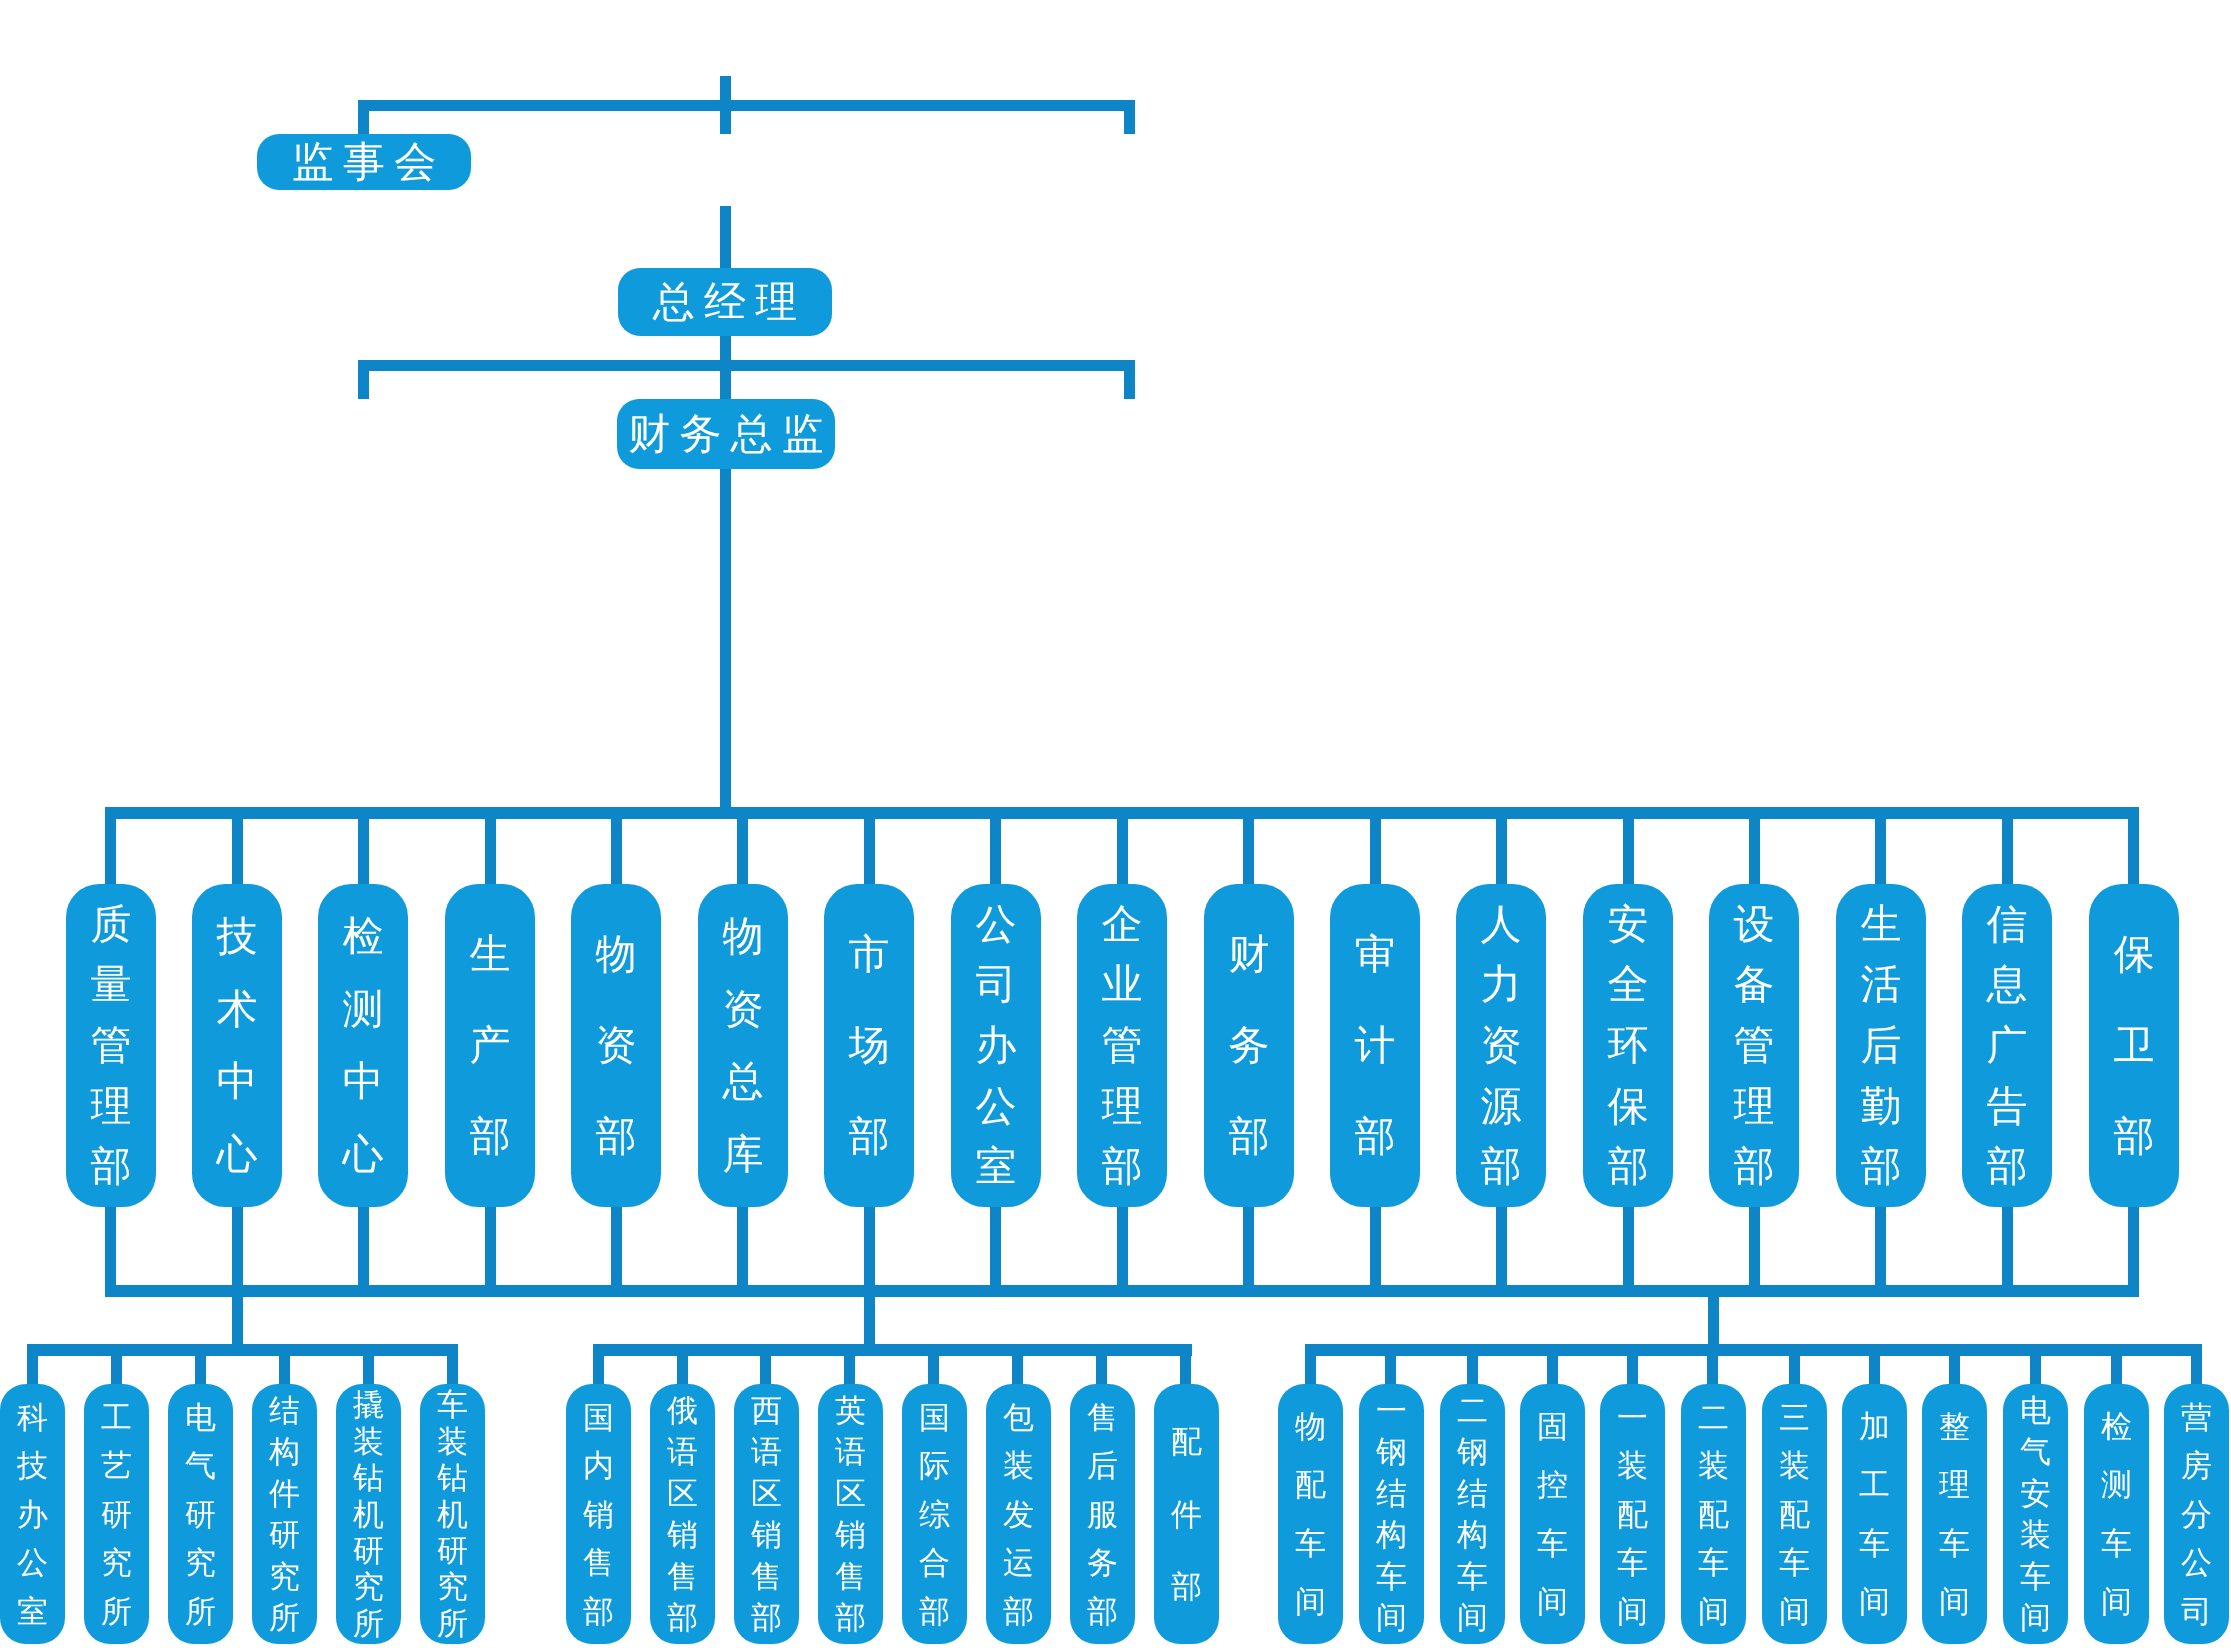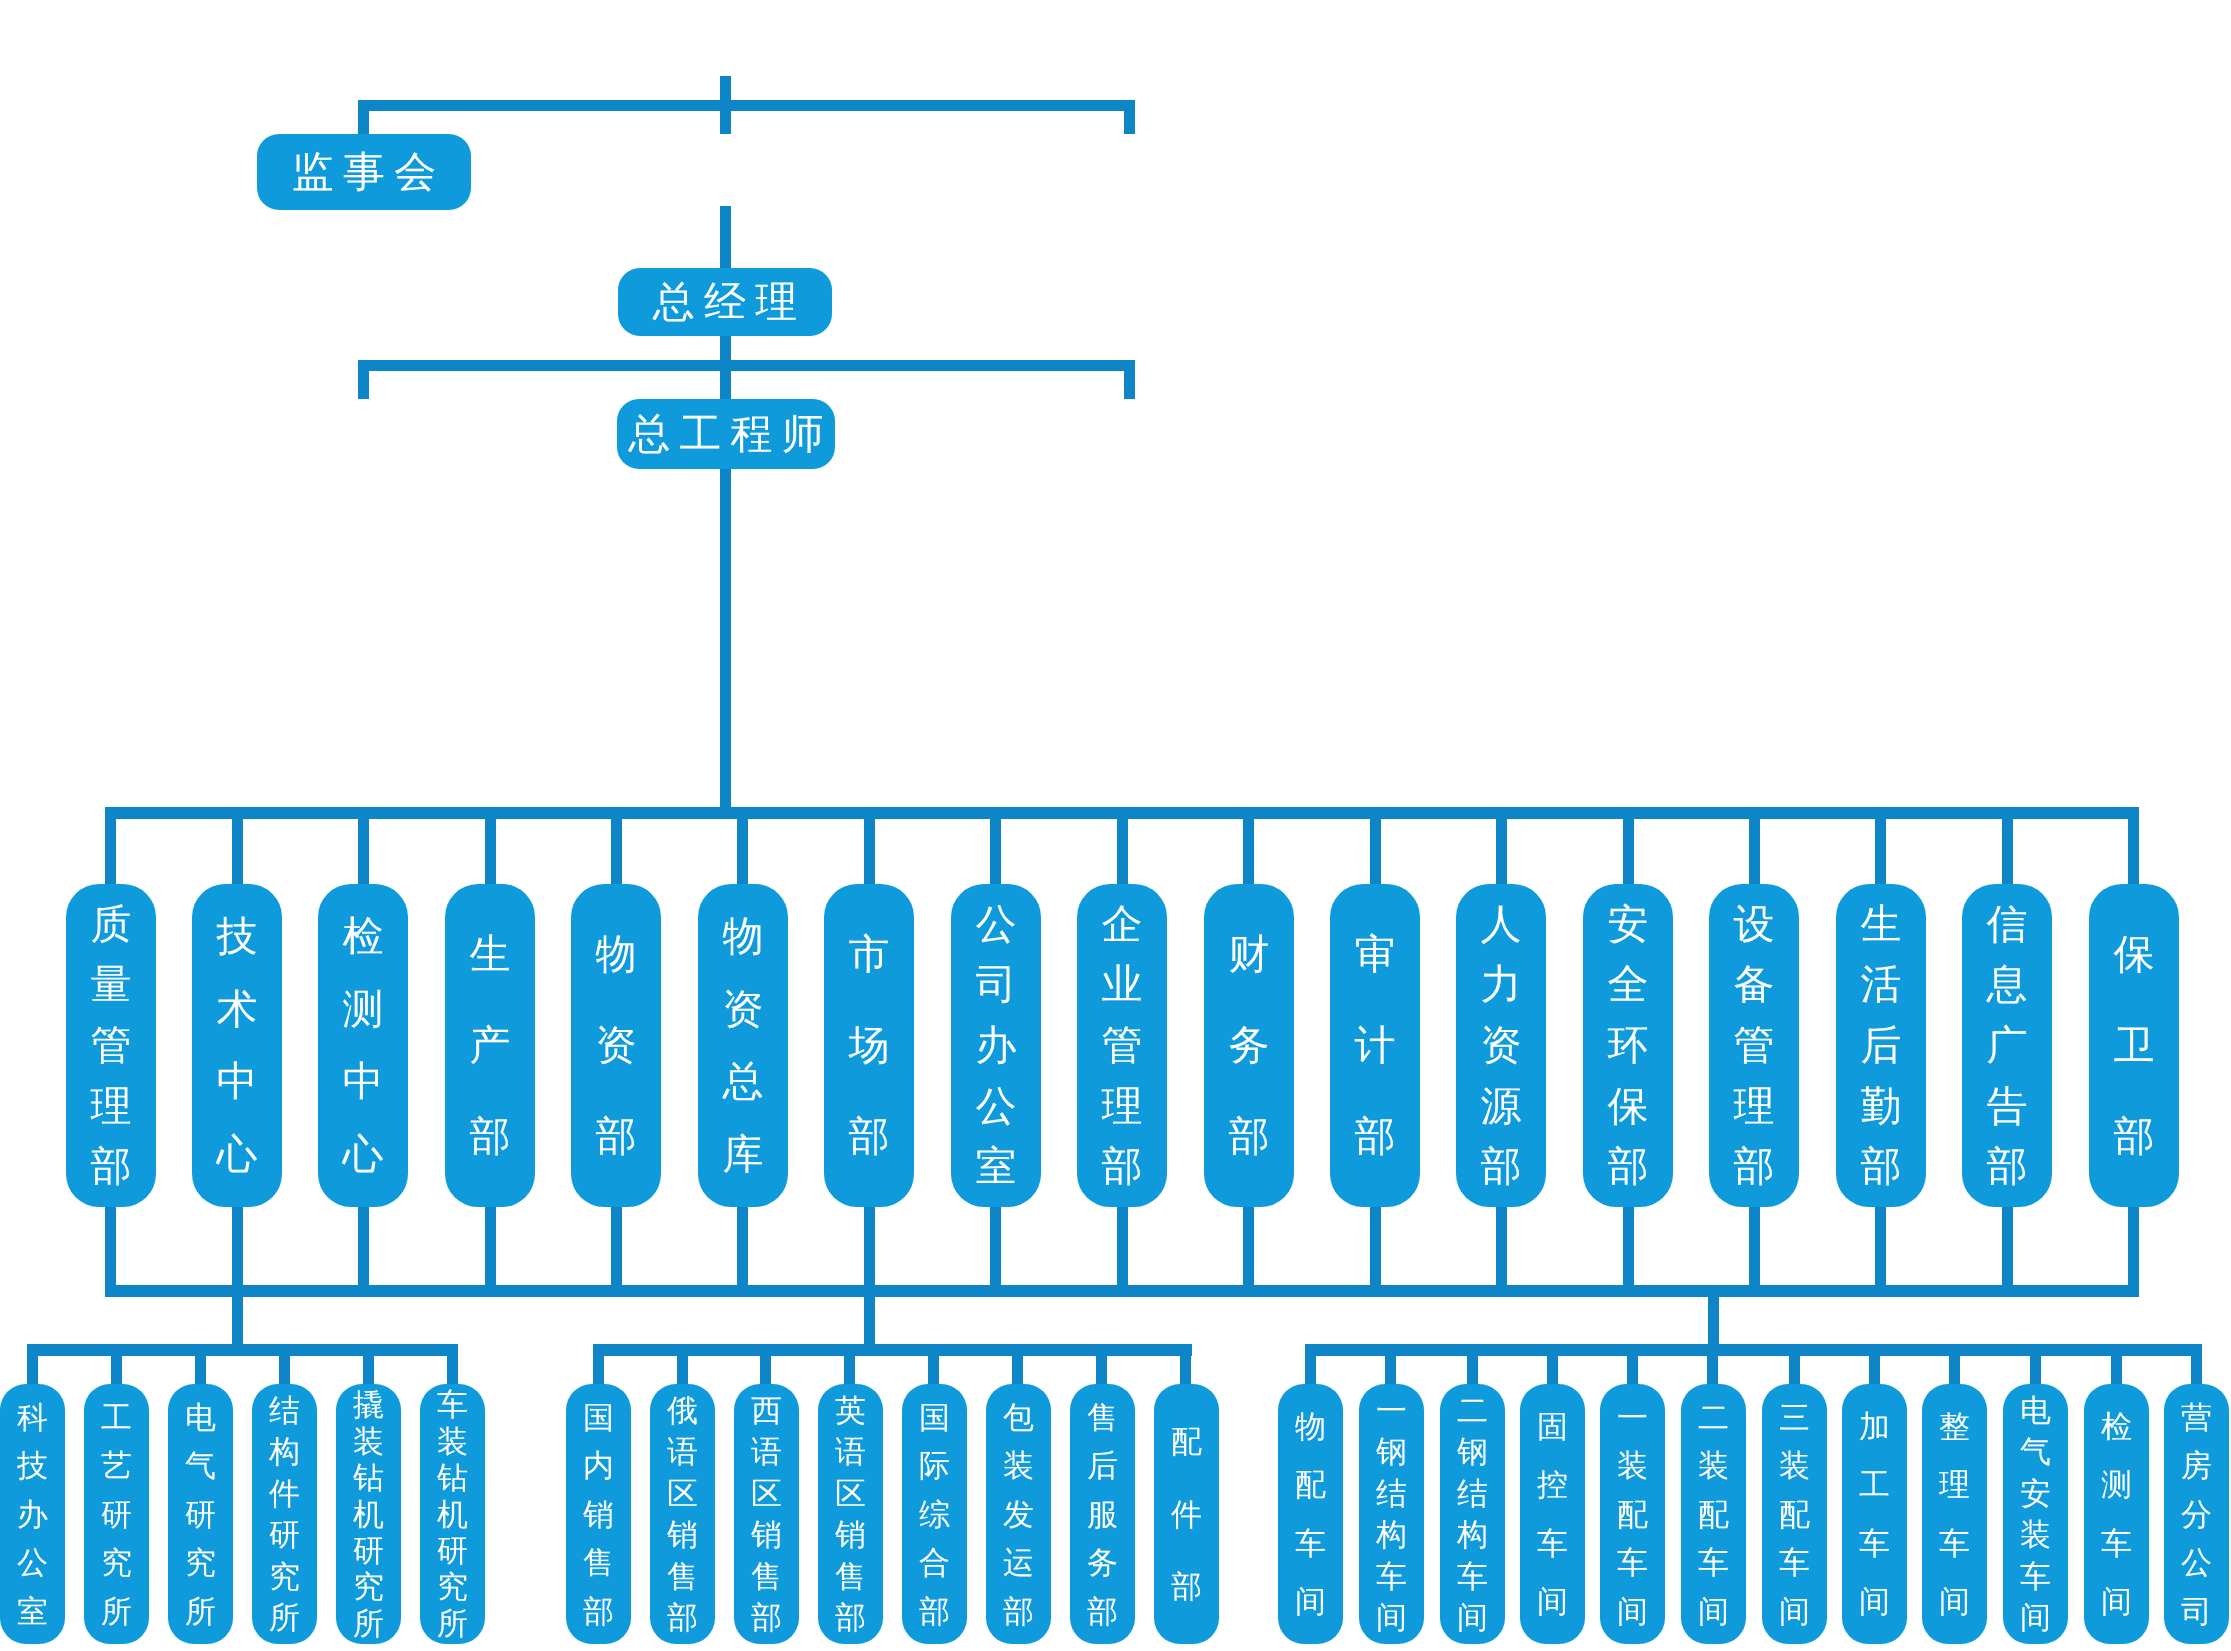--- a/index.html
+++ b/index.html
@@ -44,30 +44,30 @@
   <div class="line" style="left:1124px;top:100px;width:11px;height:34px;"></div>
   <div class="line" style="left:720px;top:206px;width:11px;height:62px;"></div>
   <div class="line" style="left:720px;top:336px;width:11px;height:28px;"></div>
   <div class="line" style="left:358px;top:360px;width:777px;height:11px;"></div>
   <div class="line" style="left:358px;top:360px;width:11px;height:39px;"></div>
   <div class="line" style="left:720px;top:360px;width:11px;height:39px;"></div>
   <div class="line" style="left:1124px;top:360px;width:11px;height:39px;"></div>
   <div class="line" style="left:720px;top:469px;width:11px;height:349px;"></div>
 
 
-  <div class="node hnode" style="left:257px;top:134px;width:214px;height:76px;">
+  <div class="node hnode" style="left:257px;top:134px;width:214px;height:56px;">
       <span>监事会</span>
     </div>
 
   <div class="node hnode" style="left:618px;top:268px;width:214px;height:68px;">
       <span>总经理</span>
     </div>
 
   <div class="node hnode" style="left:617px;top:399px;width:218px;height:70px;">
-      <span>总工程师</span>
+      <span>财务总监</span>
     </div>
 
 <div class="line" style="left: 105px; top: 807px; width: 2034px; height: 12px;"></div>
     <div class="line" style="left: 105px; top: 807px; width: 11px; height: 79px;"></div>
     <div class="node vnode" style="left: 66px; top: 884px; width: 90px; height: 323px;">
       <div class="vchars">
         <span>质</span>
         <span>量</span>
         <span>管</span>
         <span>理</span>

